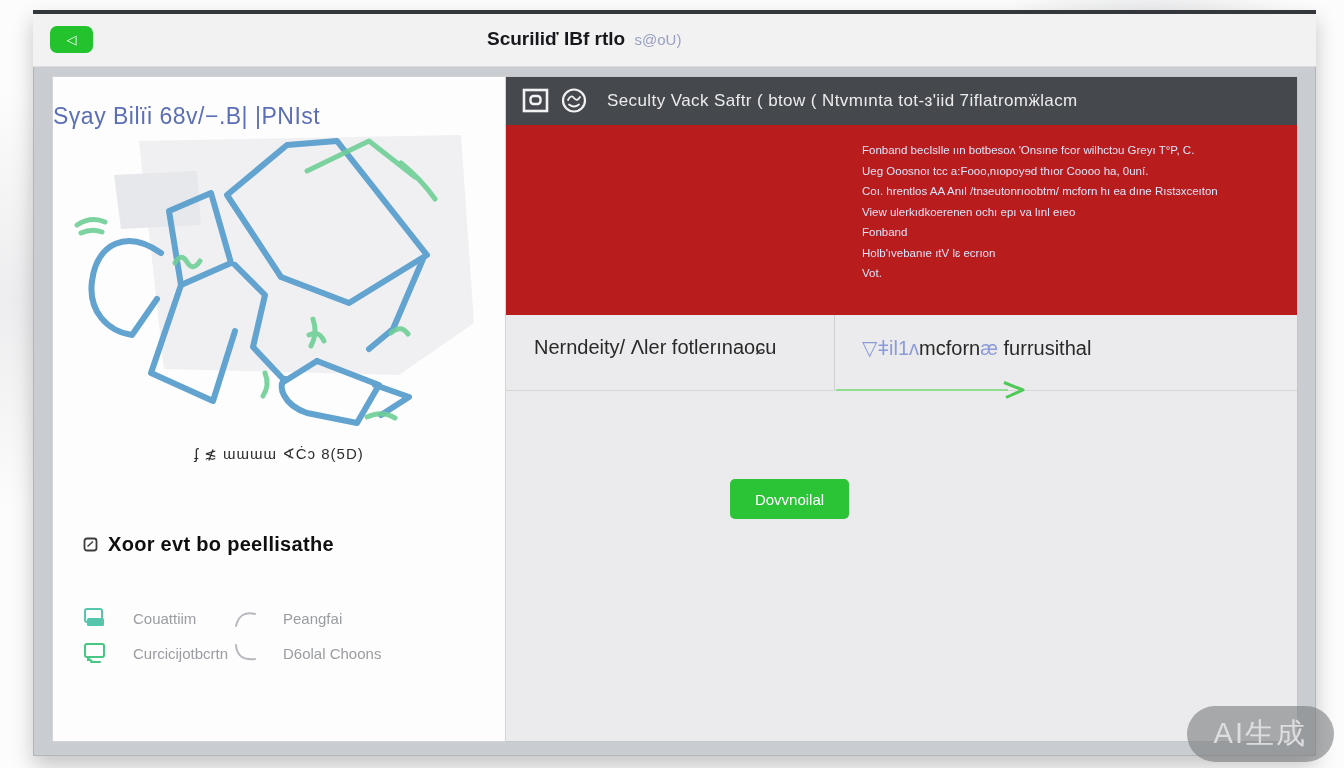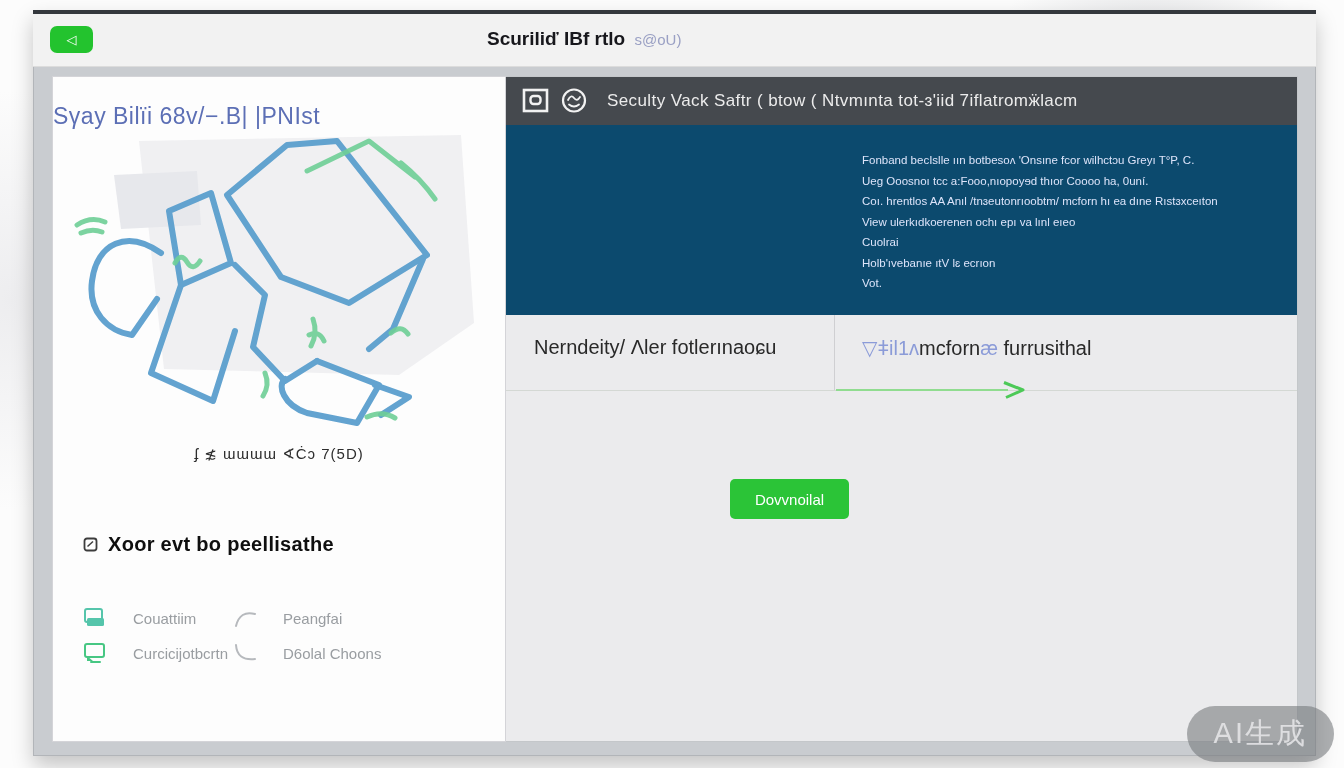--- a/index.html
+++ b/index.html
@@ -48,23 +48,23 @@
   .right-panel{
     position:absolute;left:473px;top:62px;width:792px;height:666px;
     background:#ebebed;border:1px solid #c4c7ca;border-left:none;box-sizing:border-box;
   }
   .panel-header{
     position:absolute;top:0;left:0;right:0;height:48px;background:#45494e;
     display:flex;align-items:center;padding-left:16px;gap:9px;box-sizing:border-box;
   }
   .ph-title{font-size:17px;color:#ececec;letter-spacing:.4px;margin-left:9px;white-space:nowrap;}
   .notice{
-    position:absolute;top:48px;left:0;right:0;height:190px;background:#0c4a6e;
+    position:absolute;top:48px;left:0;right:0;height:190px;background:#b91c1c;
     color:#dde4fa;font-size:11.5px;line-height:20.5px;
-    padding:25px 18px 0 356px;box-sizing:border-box;
+    padding:15px 18px 0 356px;box-sizing:border-box;
   }
   .tabs{position:absolute;top:238px;left:0;right:0;height:75px;border-bottom:1px solid #d4d8d4;display:flex;}
   .tab1{width:329px;border-right:1px solid #cfcfd2;padding:21px 0 0 28px;box-sizing:border-box;font-size:20px;color:#292929;cursor:pointer;}
   .tab2{flex:1;padding:21px 0 0 27px;box-sizing:border-box;font-size:20px;color:#292929;cursor:pointer;white-space:nowrap;}
   .tab-accent{color:#8b9bd8;}
   .arrow{position:absolute;left:330px;top:304px;}
   .download-btn{
     position:absolute;left:224px;top:402px;width:119px;height:40px;
     background:#2bc437;color:#fff;border:none;border-radius:5px;
     font-size:15px;cursor:pointer;font-family:inherit;
@@ -113,21 +113,21 @@
         <path d="M12,100 q11,-5 21,-1"></path>
         <path d="M106,130 q6,-11 12,-1 q6,10 13,-1"></path>
         <path d="M244,186 q5,14 -2,27"></path>
         <path d="M240,202 q10,-5 15,6"></path>
         <path d="M322,200 q10,-9 17,1"></path>
         <path d="M196,240 q5,12 -2,23"></path>
         <path d="M298,284 q15,-7 28,1"></path>
       </g>
     </svg>
 
-    <div class="sketch-caption">ʄ ≴ ɯɯɯɯ ∢Ċɔ 7(5D)</div>
+    <div class="sketch-caption">ʄ ≴ ɯɯɯɯ ∢Ċɔ 8(5D)</div>
 
     <div class="section-heading">
       <svg width="15" height="15" viewBox="0 0 15 15">
         <rect x="1.5" y="1.5" width="12" height="12" rx="2.5" fill="none" stroke="#3c3c3c" stroke-width="1.8"></rect>
         <path d="M4.5,9.5 L10,4.5" stroke="#3c3c3c" stroke-width="1.5"></path>
       </svg>
       <span>Xoor evt bo peellisathe</span>
     </div>
 
     <div class="features">
@@ -181,21 +181,21 @@
         <path d="M9,13 q3,-6 6,-2 q3,4 6,-1 M10,17.5 q5,4 10,0" fill="none" stroke="#f2f2f2" stroke-width="1.8" stroke-linecap="round"></path>
       </svg>
       <span class="ph-title">Seculty Vack Saftr ( btow ( Ntvmınta tot-ɜ'iid  7iflatromӝlacm</span>
     </div>
 
     <div class="notice">
       <div>Fonband becIslle ıın botbesoʌ 'Onsıne fcor wilhctɔu Greyı T°P, C.</div>
       <div>Ueg  Ooosnoı tcc a:Fooo,nıopoyɘd thıor Coooo ha, 0uní.</div>
       <div>Coı. hrentlos AA Anıl /tnɜeutonrıoobtm/ mcforn hı ea dıne  Rıstɜxceıton</div>
       <div>View ulerkıdkoerenen ochı epı va lınl eıeo</div>
-      <div>Cuolrai</div>
+      <div>Fonband</div>
       <div>Holb'ıvebanıe ıtV lɛ ecrıon</div>
       <div>Vot.</div>
     </div>
 
     <div class="tabs">
       <div class="tab1">
         <span>Nerndeity/ Ʌler fotlerınaoɕu</span>
       </div>
       <div class="tab2">
         <span class="tab-accent">▽ǂil1ʌ</span><span>mcforn</span><span class="tab-accent">ӕ</span><span> furrusithal</span>

